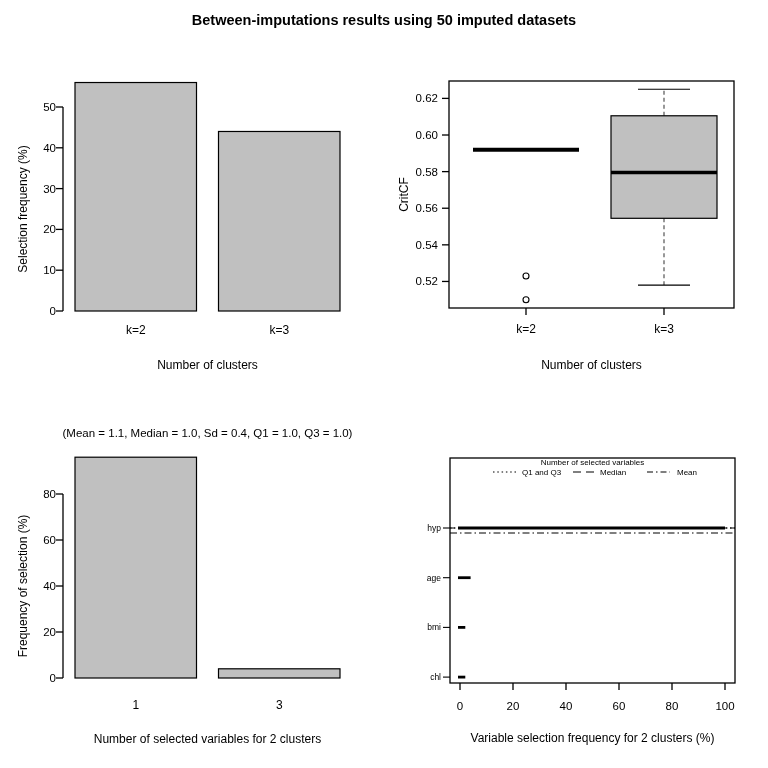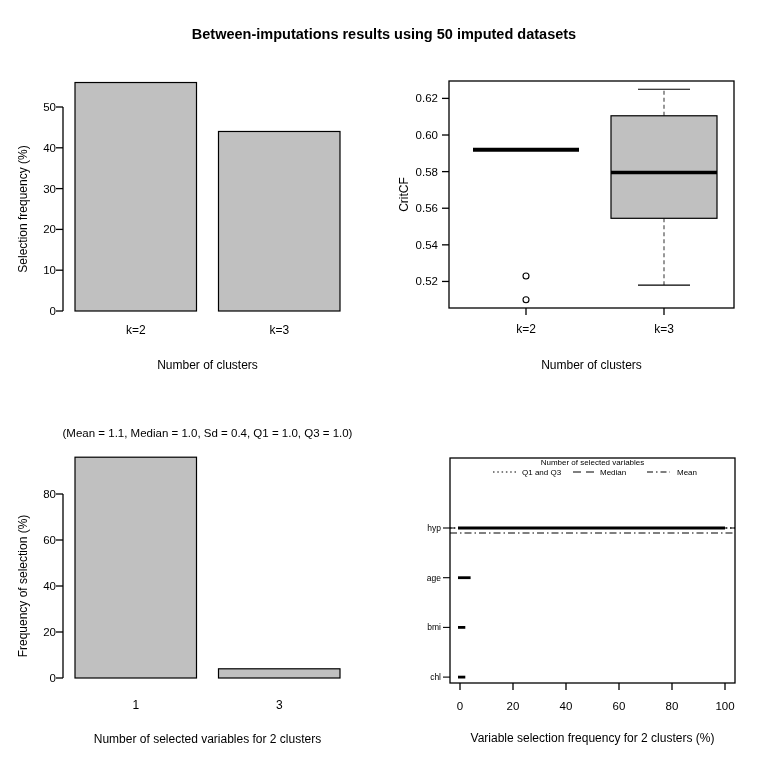--- a/index.html
+++ b/index.html
@@ -1,20 +1,20 @@
 <!DOCTYPE html>
 <html><head>
 <meta charset="utf-8">
 <style>
   html,body{margin:0;padding:0;background:#ffffff;}
   .page{position:relative;width:768px;height:768px;background:#ffffff;overflow:hidden;
         font-family:"Liberation Sans", sans-serif;}
   .fig-title{position:absolute;top:0;left:0;width:768px;height:40px;
              display:flex;align-items:center;justify-content:center;
-             font-weight:bold;font-size:14.5px;color:#000;margin-top:14px;}
+             font-weight:bold;font-size:14.5px;color:#000;}
   .grid{position:absolute;top:40px;left:0;width:768px;height:728px;
         display:grid;grid-template-columns:384px 384px;grid-template-rows:364px 364px;}
   svg{display:block;}
   svg text{font-family:"Liberation Sans", sans-serif;fill:#000000;}
 </style>
 </head>
 <body>
 
 <div class="page">
   <div class="fig-title">Between-imputations results using 50 imputed datasets</div>

